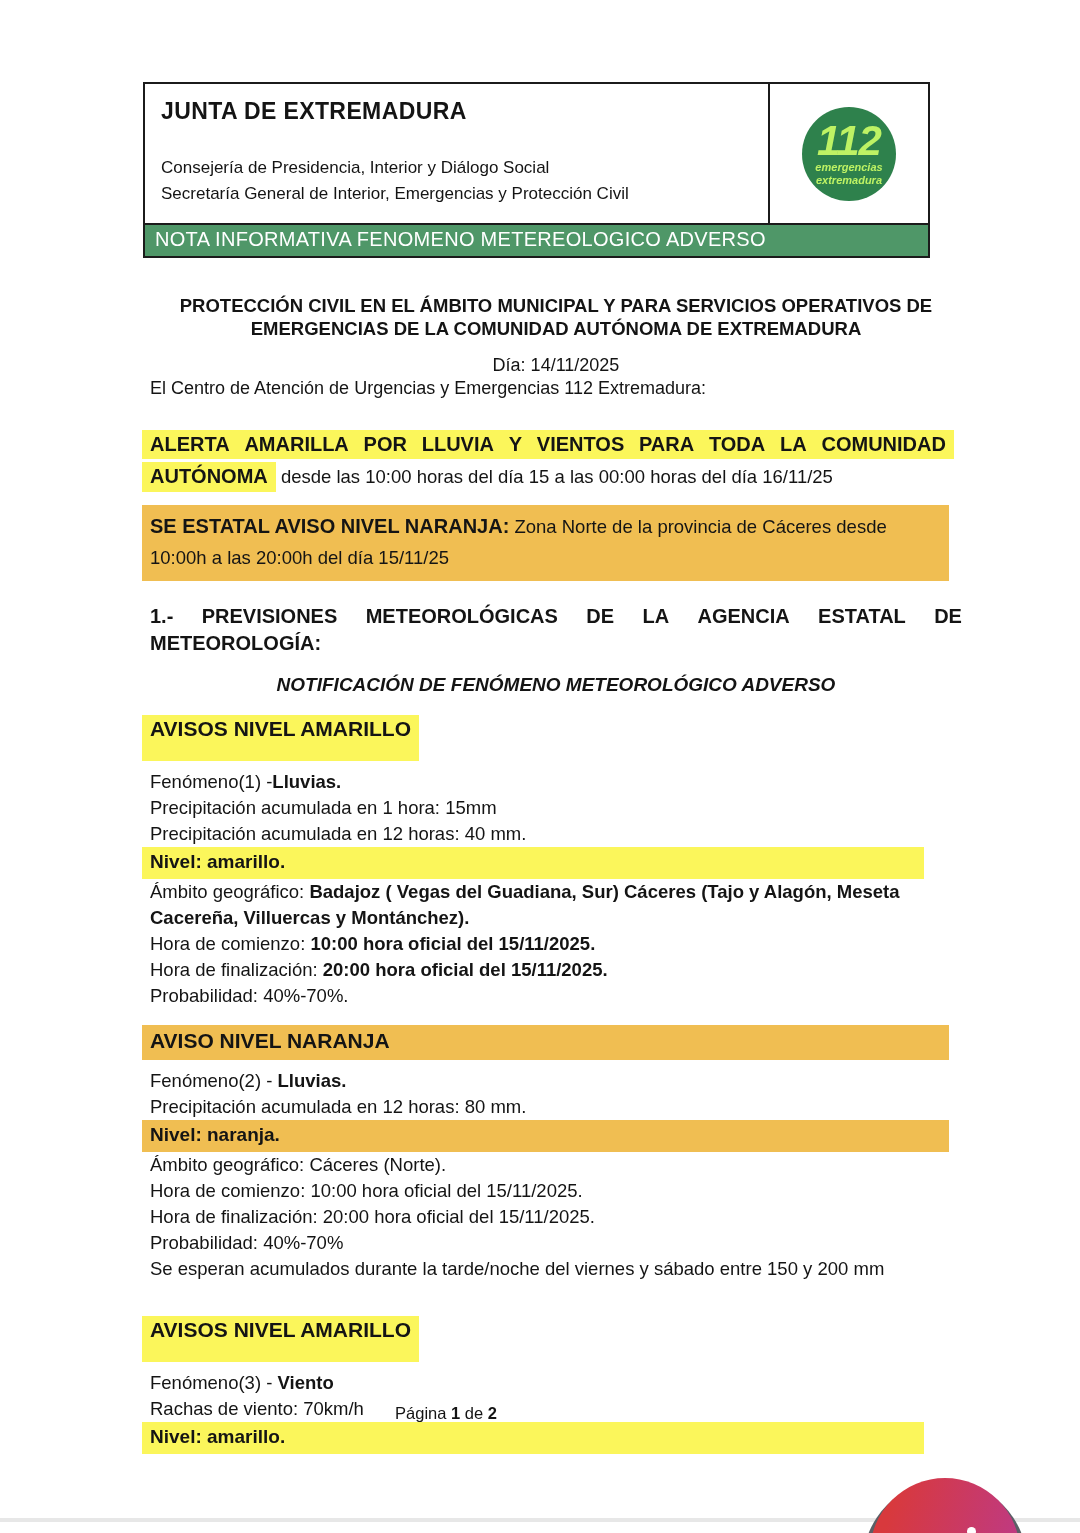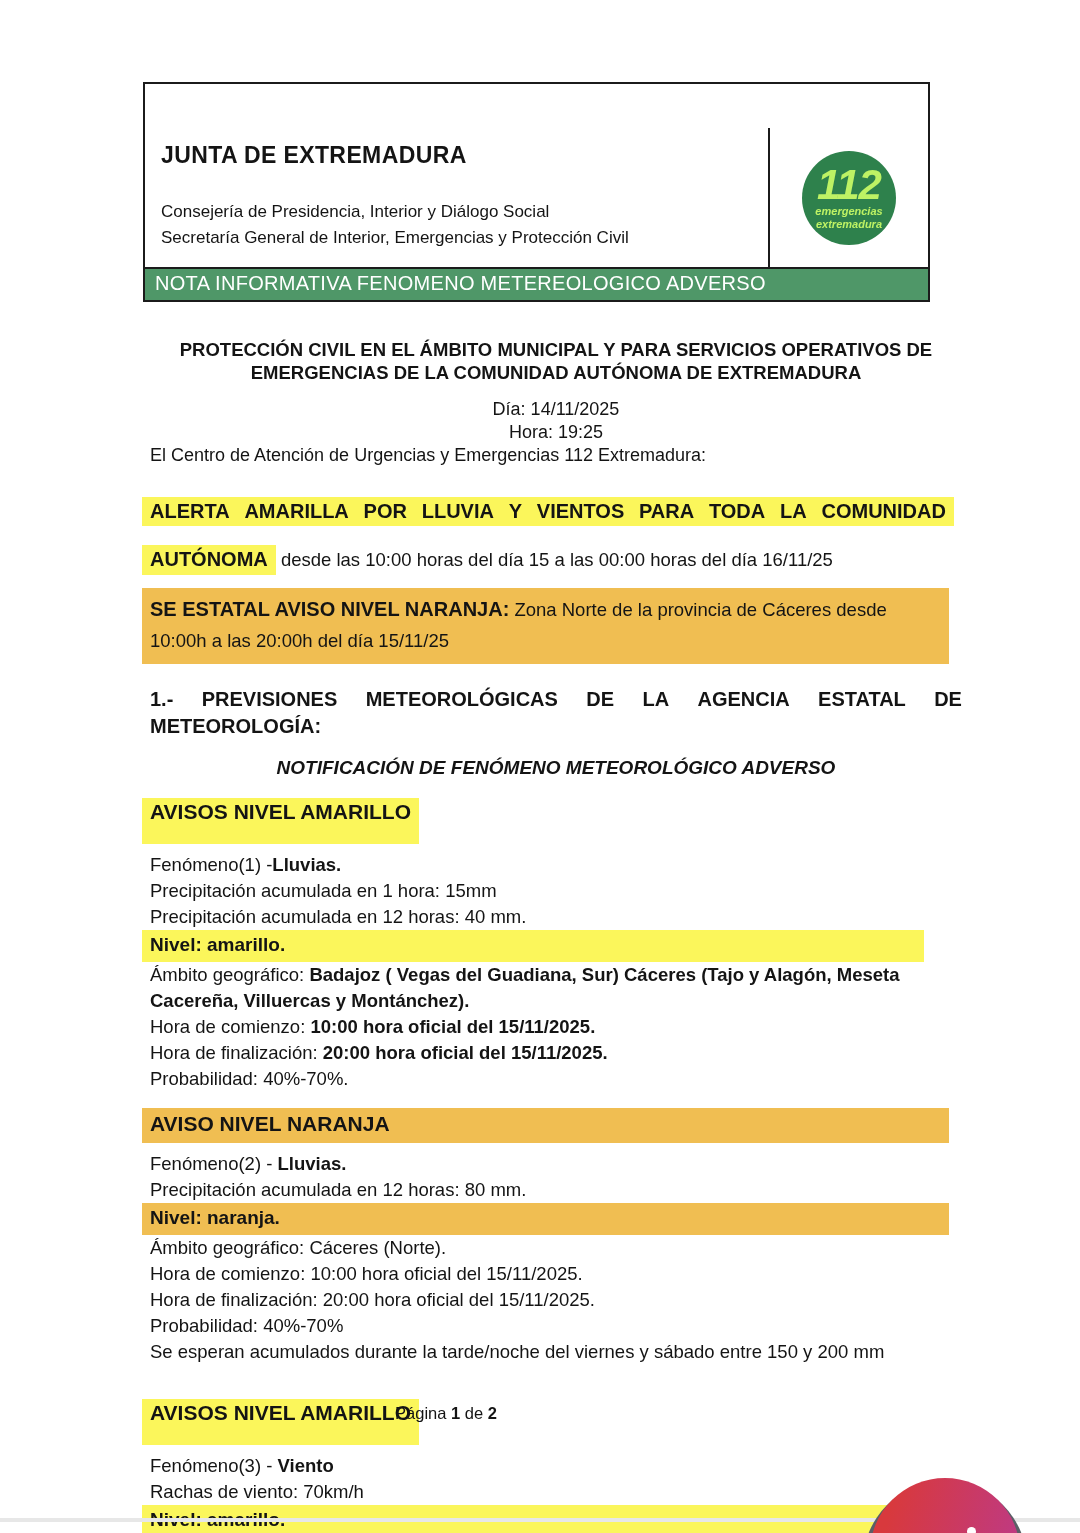--- a/index.html
+++ b/index.html
@@ -5,21 +5,21 @@
   html,body { margin:0; padding:0; background:#ffffff; }
   .page {
     position:relative; width:1080px; height:1533px; overflow:hidden;
     background:#ffffff; color:#141414;
     font-family:"Liberation Sans", sans-serif;
   }
   .content { margin-left:150px; width:812px; padding-top:82px; }
 
   
   .header-box { width:783px; margin-left:-7px; border:2px solid #1b1b1b; }
-  .header-row { display:flex; border-bottom:2px solid #1b1b1b;margin-top:44px; }
+  .header-row { display:flex; border-bottom:2px solid #1b1b1b; }
   .header-left { flex:1; padding:12px 16px 16px; }
   .org-name { font-size:23px; font-weight:bold; letter-spacing:0.4px; margin:2px 0 30px; }
   .dept { font-size:17px; line-height:26px; }
   .logo-cell { width:158px; border-left:2px solid #1b1b1b; display:flex; align-items:center; justify-content:center; }
   .logo-circle {
     width:94px; height:94px; border-radius:50%; background:#2E814C;
     color:#bef264; font-style:italic; text-align:center;
     display:flex; flex-direction:column; justify-content:center;
   }
   .logo-number { font-size:42px; font-weight:bold; line-height:40px; letter-spacing:-1px; }
@@ -35,21 +35,21 @@
   .meta-first { margin-top:14px; }
   .intro-line { font-size:18px; line-height:23px; text-align:left; }
 
   
   .hl-y { background:#FBF65B; }
   .alert-block { margin-top:30px; }
   .alert-line1 {
     display:flex; justify-content:space-between; background:#FBF65B;
     font-weight:bold; font-size:20px; padding:3px 8px; margin-left:-8px; width:796px;
   }
-  .alert-line2 { margin-top:19px; font-size:18.5px; line-height:28px; }
+  .alert-line2 { margin-top:3px; font-size:18.5px; line-height:28px; }
   .alert-line2 .hl-seg { font-weight:bold; font-size:20px; padding:3px 8px 5px; margin-left:-8px; }
 
   
   .orange-box {
     margin-top:14px; margin-left:-8px; width:791px; background:#F0BE52;
     padding:6px 8px 8px; font-size:18.5px; line-height:31px;
   }
   .orange-box b { font-size:20px; }
 
   
@@ -104,21 +104,20 @@
       </div>
       <div class="header-banner">NOTA INFORMATIVA FENOMENO METEREOLOGICO ADVERSO</div>
     </div>
 
     <div class="doc-title">
       <div>PROTECCIÓN CIVIL EN EL ÁMBITO MUNICIPAL Y PARA SERVICIOS OPERATIVOS DE</div>
       <div>EMERGENCIAS DE LA COMUNIDAD AUTÓNOMA DE EXTREMADURA</div>
     </div>
 
     <div class="meta meta-first">Día: 14/11/2025</div>
-    <div class="meta">Hora: 19:25</div>
     <div class="intro-line">El Centro de Atención de Urgencias y Emergencias 112 Extremadura:</div>
 
     <div class="alert-block">
       <div class="alert-line1">
           <span>ALERTA</span>
           <span>AMARILLA</span>
           <span>POR</span>
           <span>LLUVIA</span>
           <span>Y</span>
           <span>VIENTOS</span>

